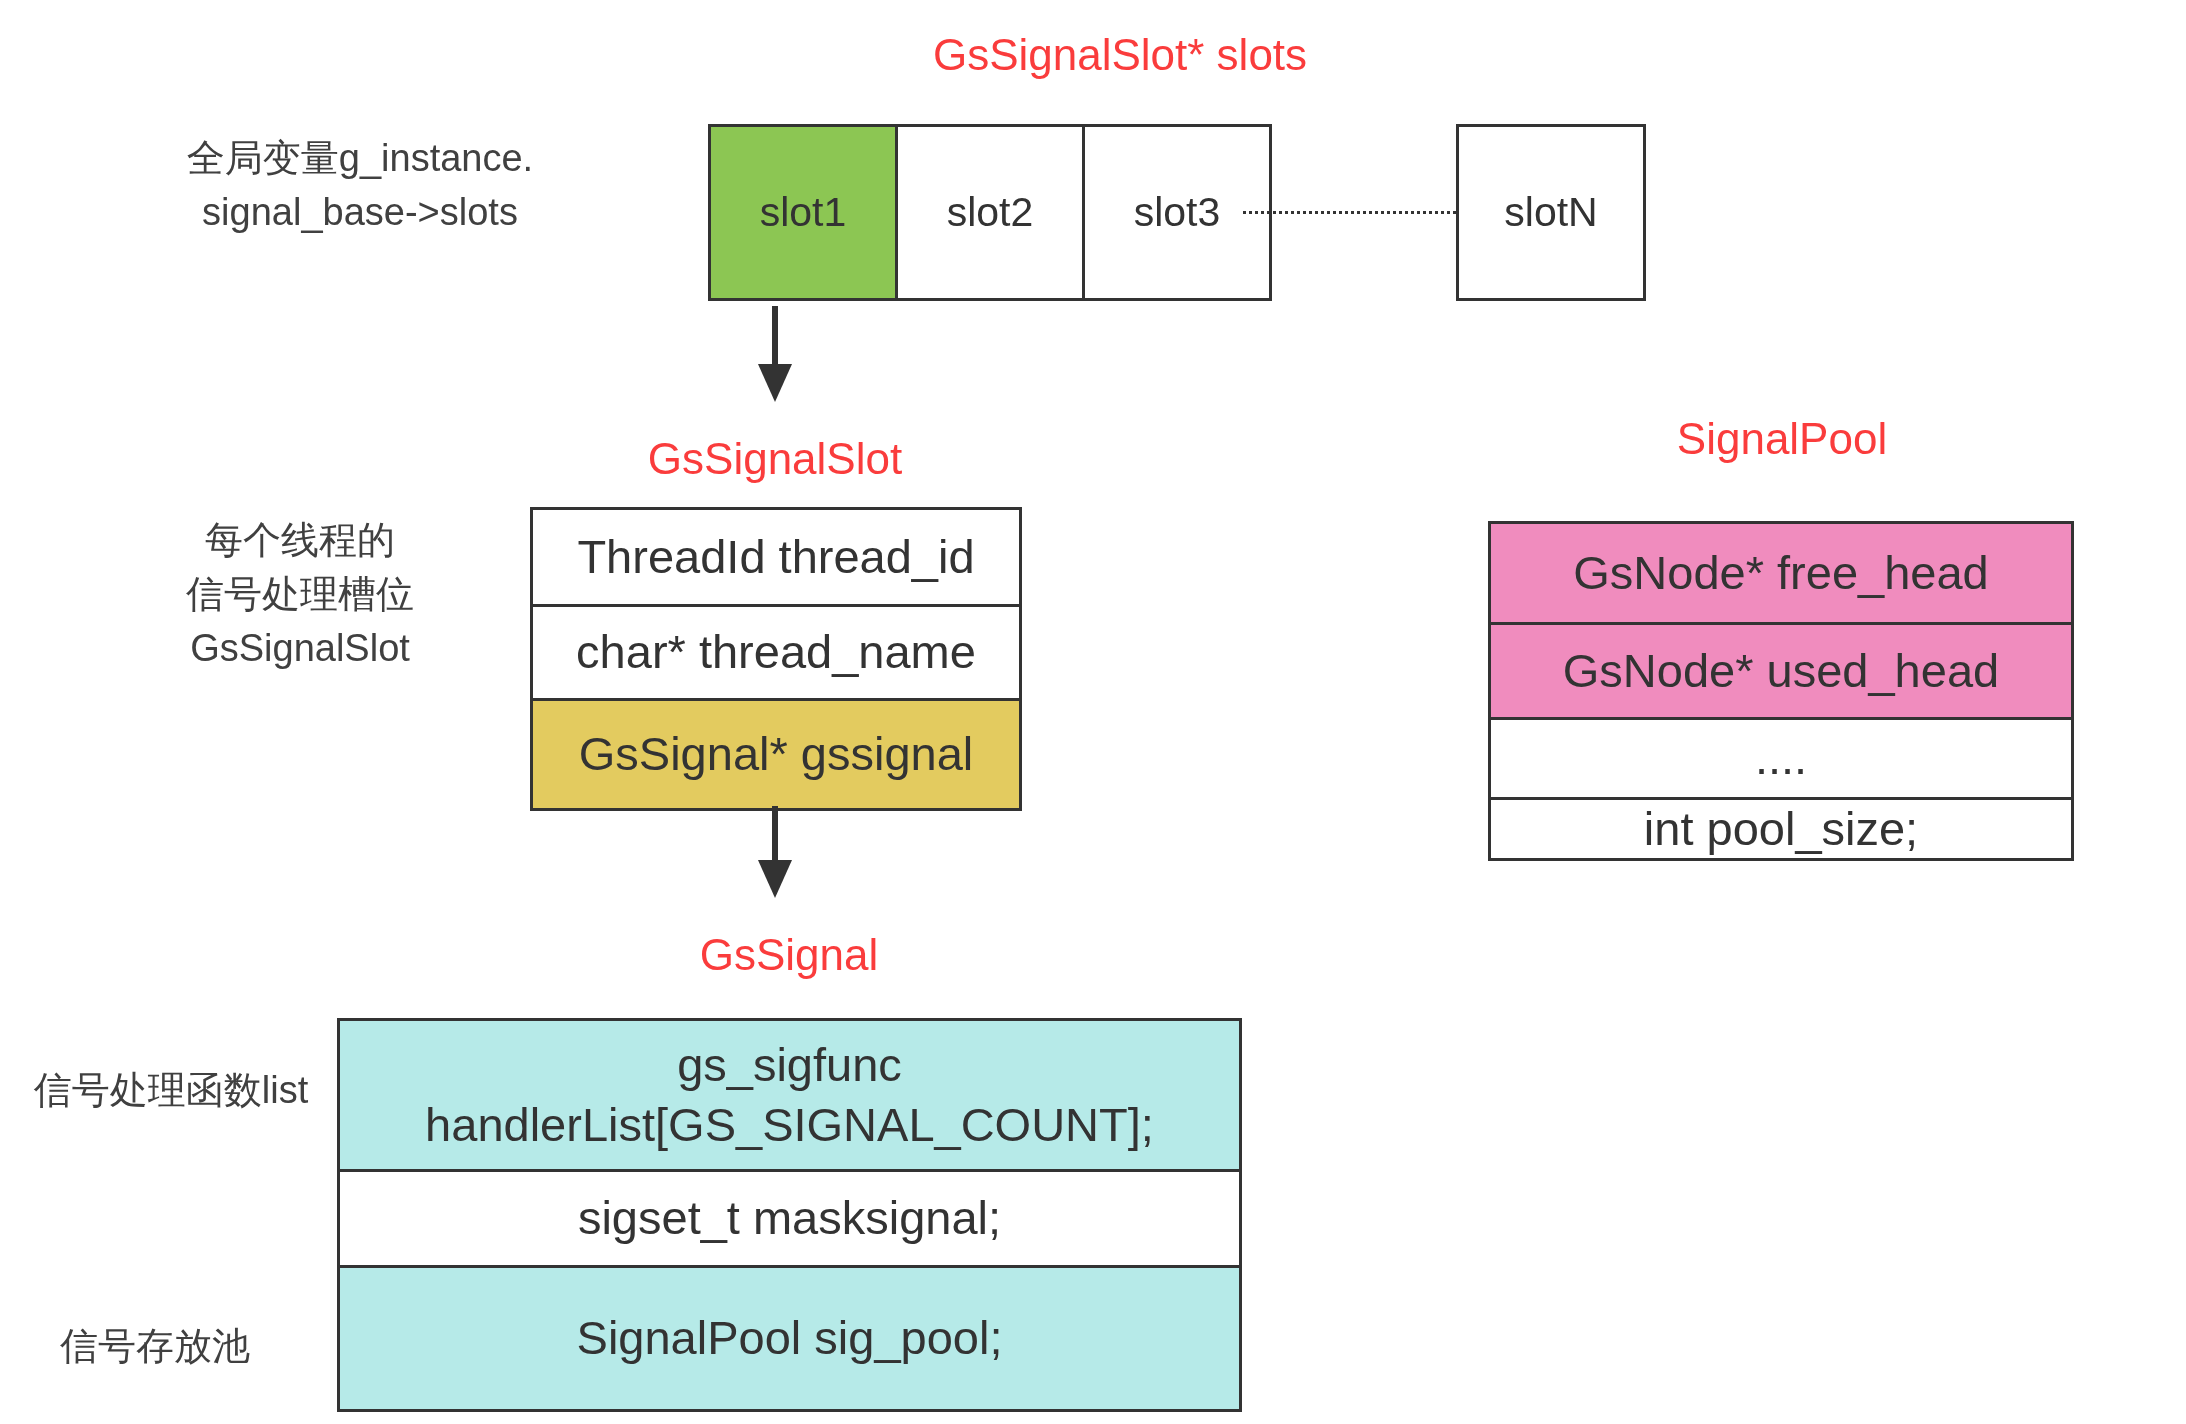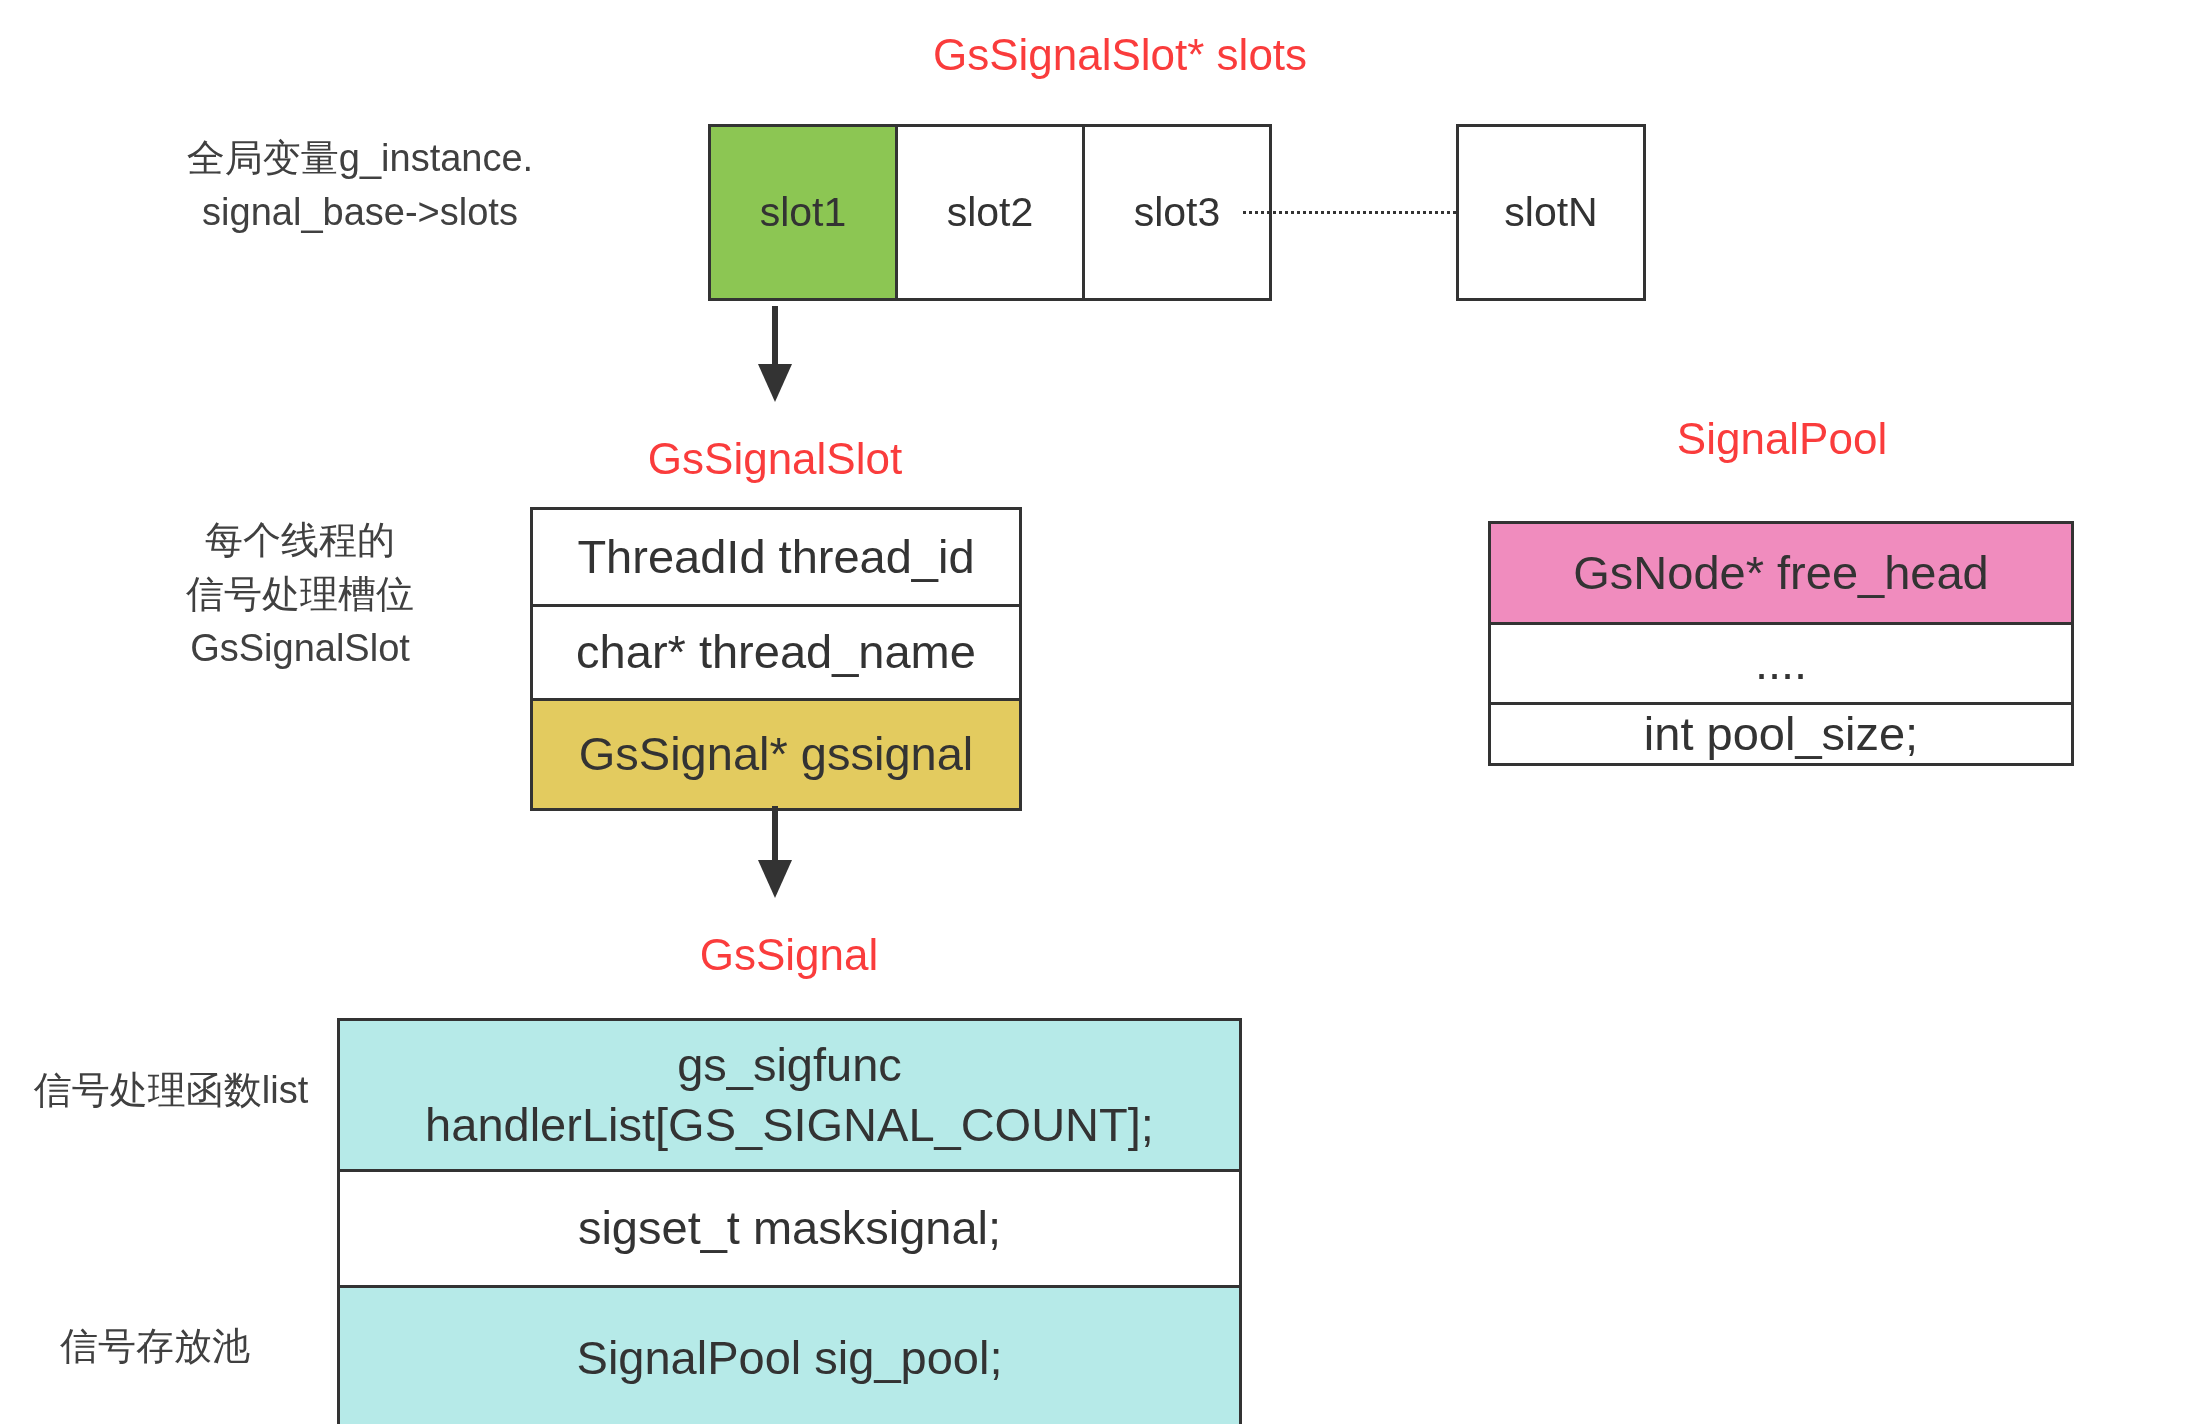--- a/index.html
+++ b/index.html
@@ -101,31 +101,32 @@
 
   <svg class="abs" style="left:751px; top:806px;" width="48" height="94" viewBox="0 0 48 94">
     <line x1="24" y1="0" x2="24" y2="58" stroke="#333333" stroke-width="6"></line>
     <polygon points="7,54 41,54 24,92" fill="#333333"></polygon>
   </svg>
 
   <div class="abs title" style="left:1562px; top:414px; width:440px;">SignalPool</div>
 
   <div class="abs struct" style="left:1488px; top:521px; width:586px;">
     <div class="row" style="height: 98px; background: rgb(240, 140, 190);">GsNode* free_head</div>
+    <div class="row" style="height: 95px; background: rgb(240, 140, 190);">GsNode* used_head</div>
     <div class="row" style="height:80px;">....</div>
     <div class="row" style="height:61px;">int pool_size;</div>
   </div>
 
   <div class="abs title" style="left:569px; top:930px; width:440px;">GsSignal</div>
 
   <div class="abs zh" style="left:6px; top:1064px; width:330px;">信号处理函数list</div>
   <div class="abs zh" style="left:20px; top:1320px; width:270px;">信号存放池</div>
 
   <div class="abs struct" style="left:337px; top:1018px; width:905px;">
     <div class="row" style="height: 148px; background: rgb(182, 234, 232);">
       <div>gs_sigfunc</div>
       <div>handlerList[GS_SIGNAL_COUNT];</div>
     </div>
-    <div class="row" style="height:116px;">sigset_t masksignal;</div>
+    <div class="row" style="height:96px;">sigset_t masksignal;</div>
     <div class="row" style="height: 144px; background: rgb(182, 234, 232);">SignalPool sig_pool;</div>
   </div>
 
 </div>
 
 </body></html>

